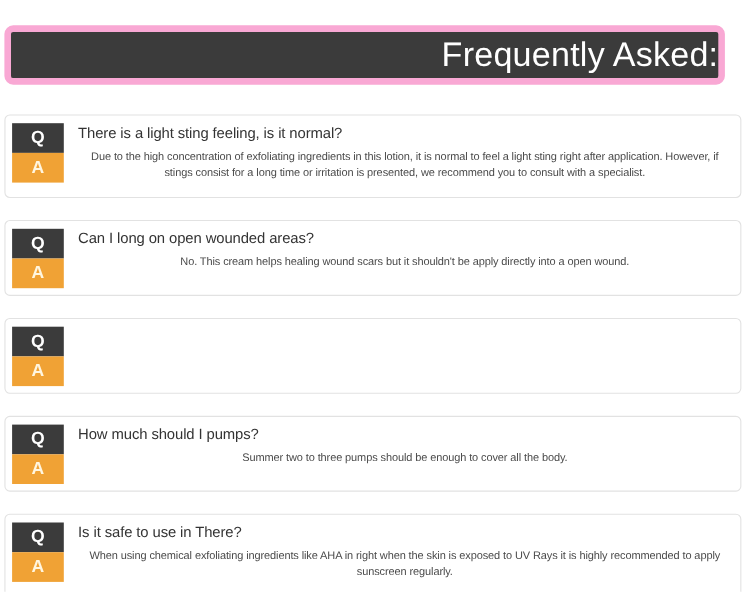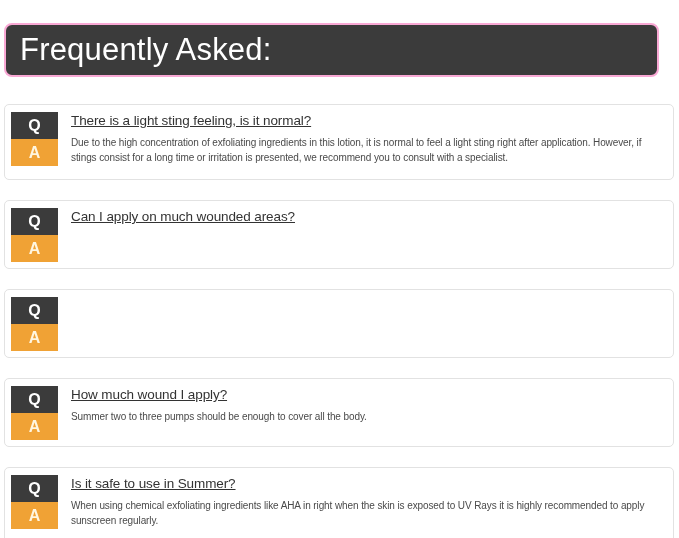--- a/index.html
+++ b/index.html
@@ -14,26 +14,27 @@
   .page {
     position: relative;
     width: 679px;
     height: 538px;
     background: #ffffff;
   }
   .faq-header {
     margin: 23px 20px 0 4px;
     height: 54px;
     background: #3b3b3b;
-    border: 2px solid #f9a8d4;
+    border: 6px solid #f9a8d4;
     border-radius: 8px;
     display: flex;
     align-items: center;
     box-sizing: border-box;
     padding-left: 14px;
+    justify-content: flex-end;
   }
   .faq-title {
     color: #ffffff;
     font-size: 31px;
     letter-spacing: 0.2px;
     font-weight: normal;
   }
   .faq-list {
     margin: 27px 5px 0 4px;
   }
@@ -72,30 +73,30 @@
   .qa-content {
     flex: 1 1 auto;
     padding-top: 1px;
     min-width: 0;
   }
   .question {
     margin: 0 0 7px 0;
     font-size: 13.5px;
     color: #333333;
     letter-spacing: -0.1px;
-    text-decoration: underline;
   }
   .answer {
     margin: 0;
     font-size: 10px;
     line-height: 15px;
     color: #4a4a4a;
     letter-spacing: -0.1px;
     max-width: 600px;
     padding-bottom: 8px;
+    text-align: center;
   }
 </style>
 </head>
 <body>
 
 <div class="page">
 
   <div class="faq-header">
     <span class="faq-title">Frequently Asked:</span>
   </div>
@@ -112,48 +113,49 @@
         <p class="answer">Due to the high concentration of exfoliating ingredients in this lotion, it is normal to feel a light sting right after application. However, if stings consist for a long time or irritation is presented, we recommend you to consult with a specialist.</p>
       </div>
     </div>
 
     <div class="faq-card">
       <div class="badge-col">
         <div class="badge badge-q">Q</div>
         <div class="badge badge-a">A</div>
       </div>
       <div class="qa-content">
-        <p class="question">Can I apply on much wounded areas?</p>
+        <p class="question">Can I long on open wounded areas?</p>
+        <p class="answer">No. This cream helps healing wound scars but it shouldn't be apply directly into a open wound.</p>
       </div>
     </div>
 
     <div class="faq-card">
       <div class="badge-col">
         <div class="badge badge-q">Q</div>
         <div class="badge badge-a">A</div>
       </div>
     </div>
 
     <div class="faq-card">
       <div class="badge-col">
         <div class="badge badge-q">Q</div>
         <div class="badge badge-a">A</div>
       </div>
       <div class="qa-content">
-        <p class="question">How much wound I apply?</p>
+        <p class="question">How much should I pumps?</p>
         <p class="answer">Summer two to three pumps should be enough to cover all the body.</p>
       </div>
     </div>
 
     <div class="faq-card">
       <div class="badge-col">
         <div class="badge badge-q">Q</div>
         <div class="badge badge-a">A</div>
       </div>
       <div class="qa-content">
-        <p class="question">Is it safe to use in Summer?</p>
+        <p class="question">Is it safe to use in There?</p>
         <p class="answer">When using chemical exfoliating ingredients like AHA in right when the skin is exposed to UV Rays it is highly recommended to apply sunscreen regularly.</p>
       </div>
     </div>
 
   </div>
 
 </div>
 
 </body></html>

